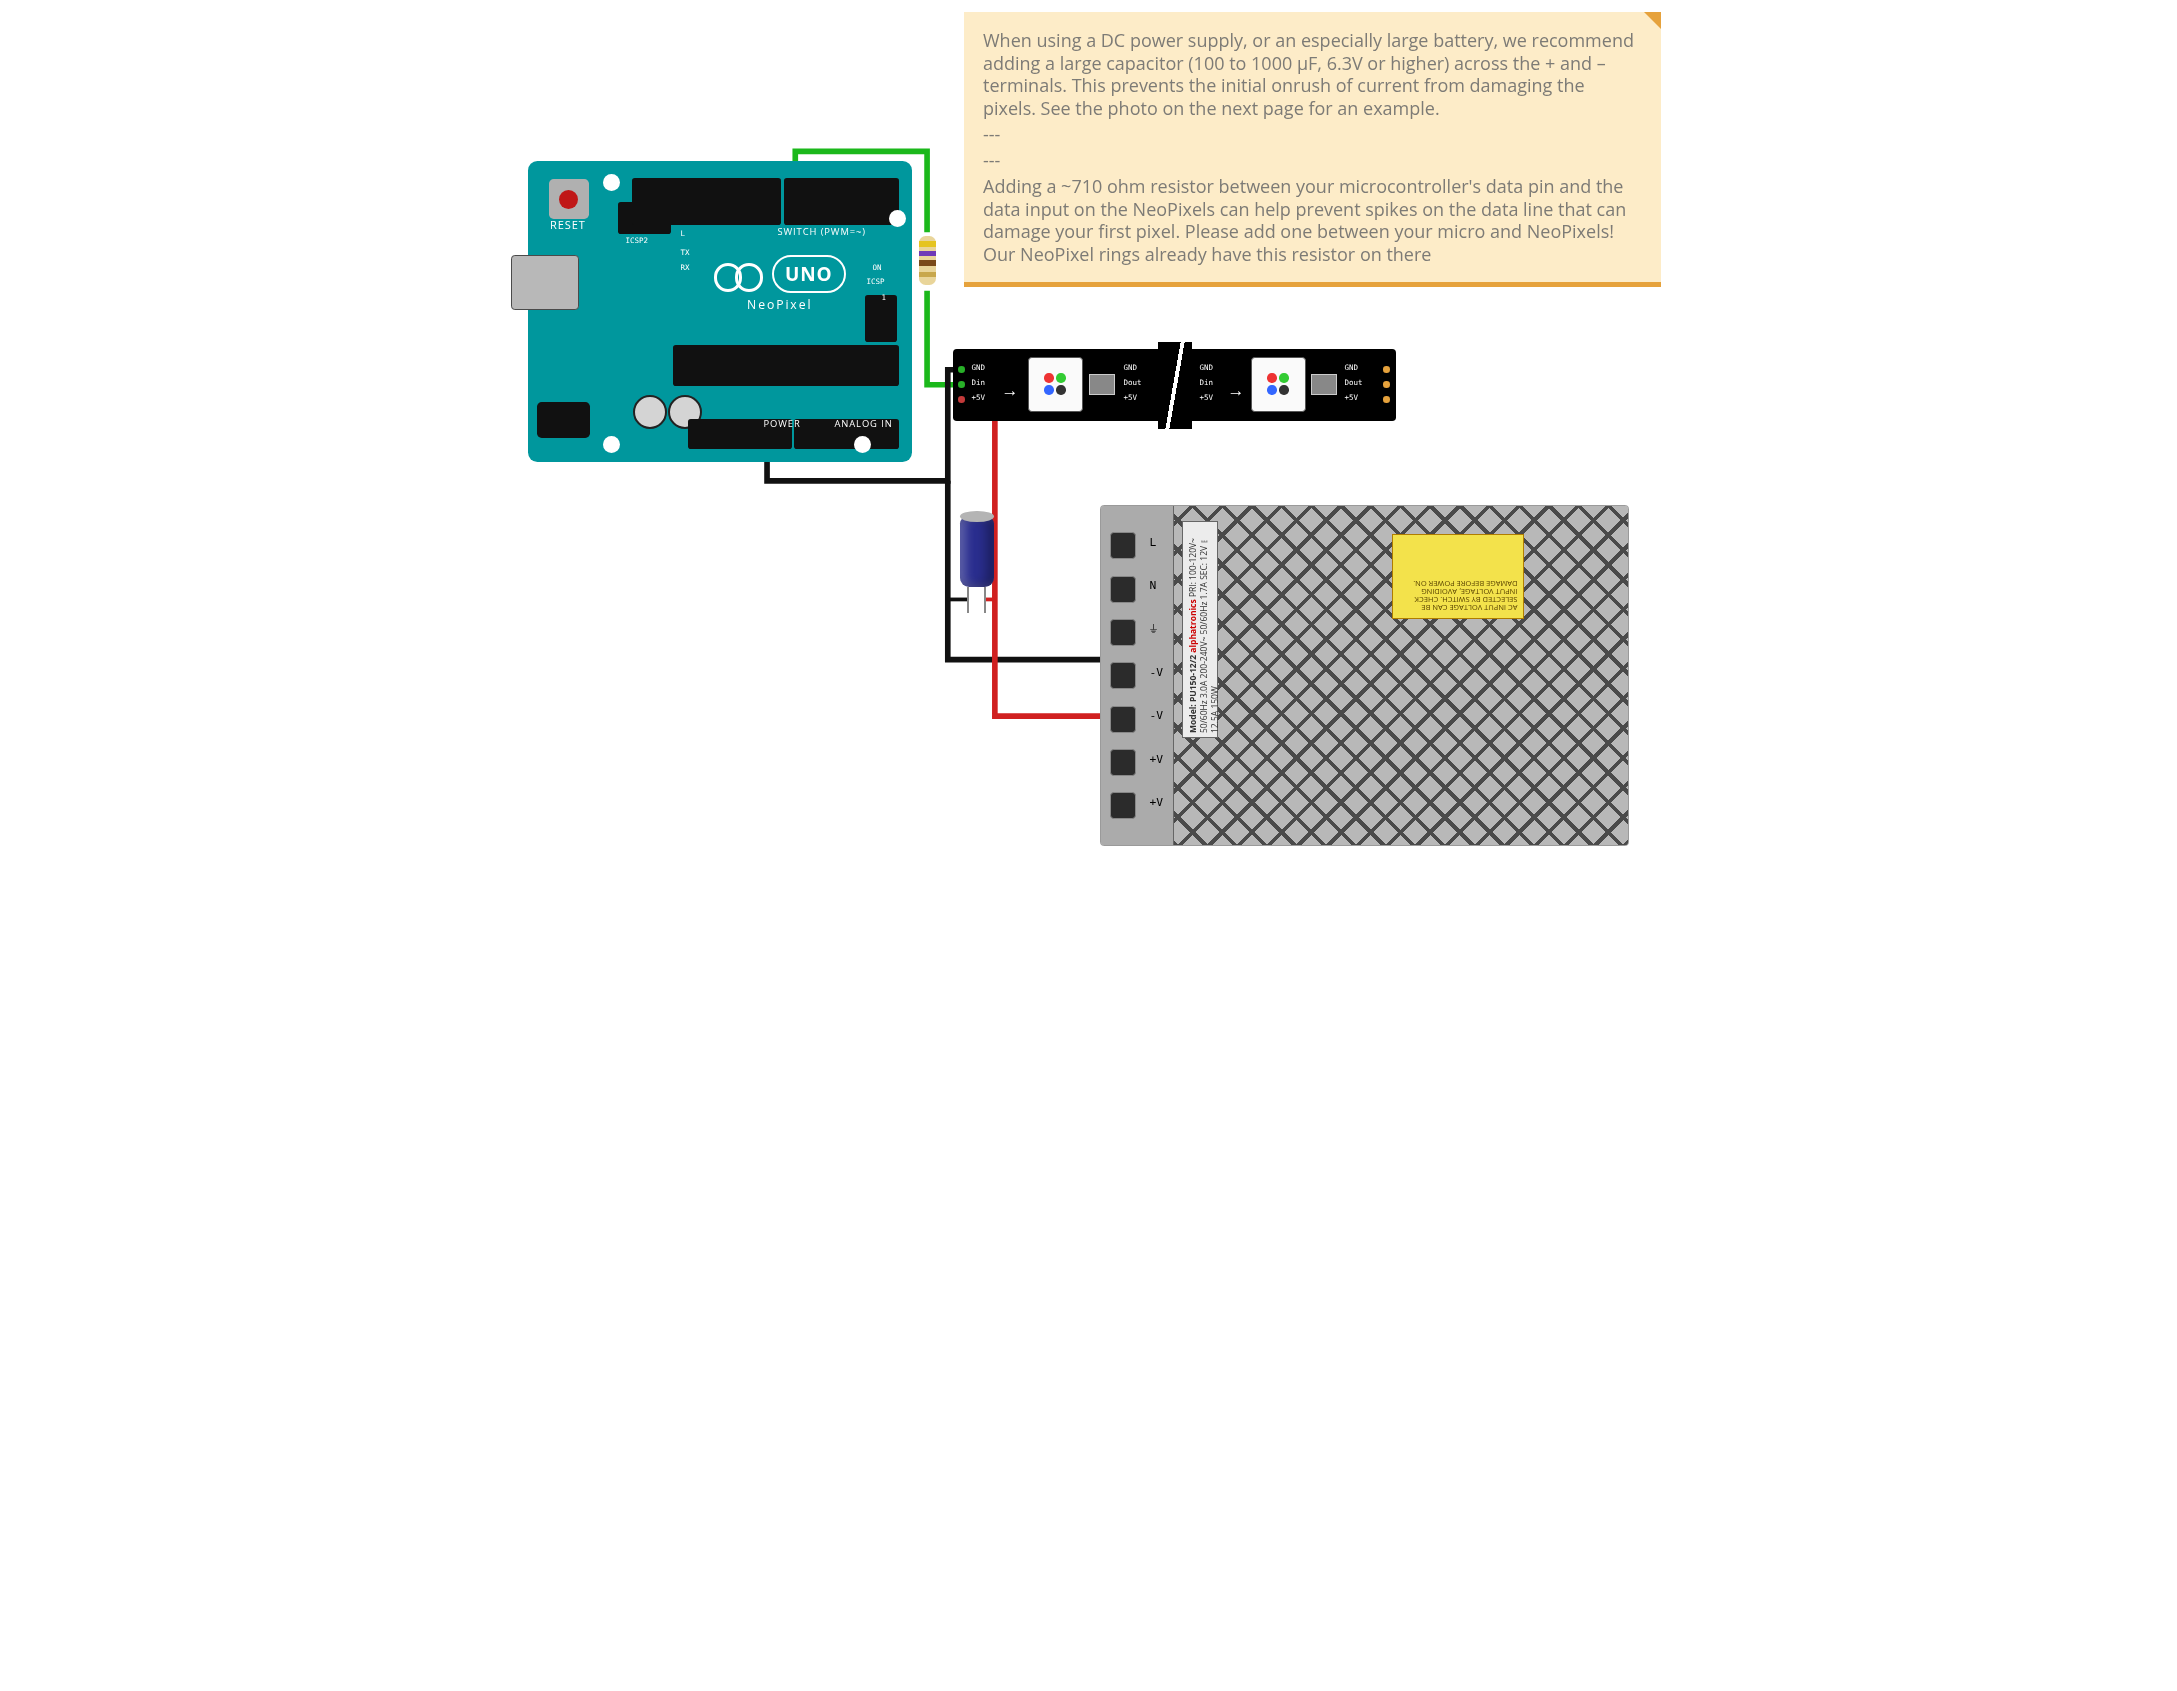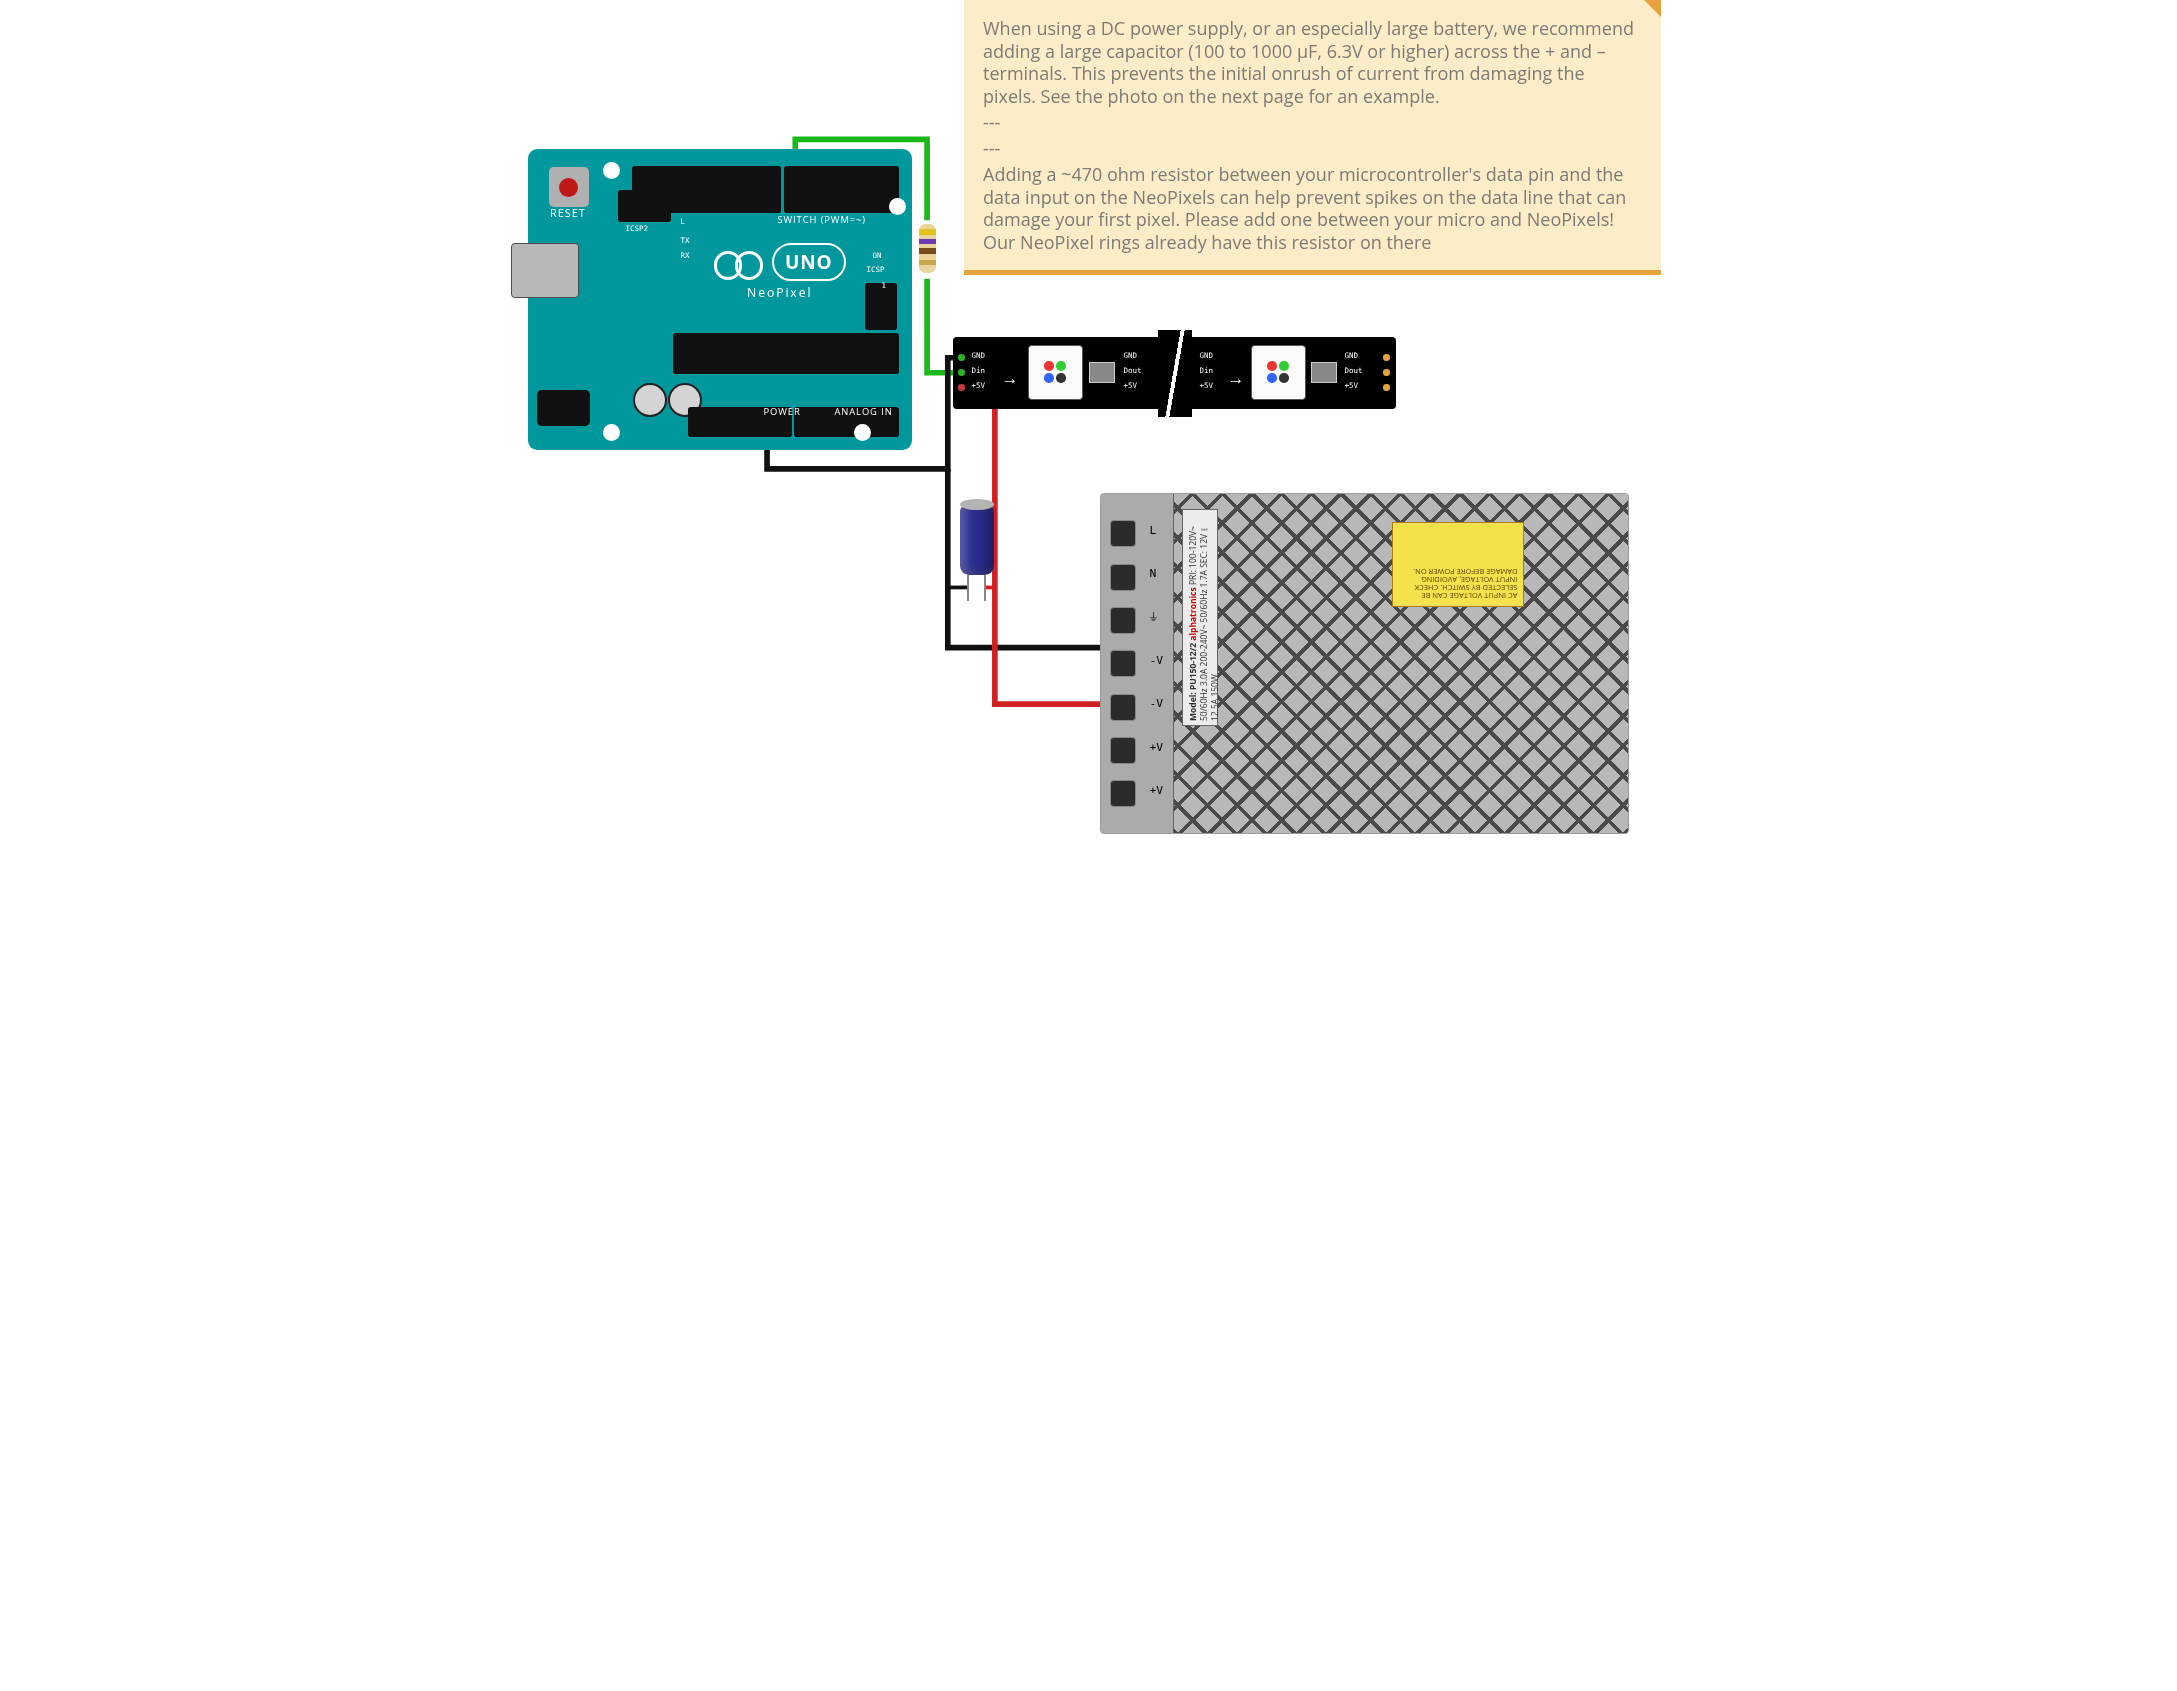--- a/index.html
+++ b/index.html
@@ -1,16 +1,16 @@
 <!DOCTYPE html>
 <html style="font-size:15px"><head>
 <meta charset="utf-8">
 <style>
   html,body{margin:0;padding:0;background:#fff;font-family:"Open Sans","Helvetica Neue",Arial,sans-serif;}
-  #stage{position:relative;width:1160px;height:932px;margin:0 auto;}
+  #stage{position:relative;width:1160px;height:932px;margin:12px auto;}
   
   .note{
     position:absolute;right:7.5px;top:0;width:697px;
     background:#FDECC8;color:#7D7B76;font-size:18px;line-height:1.25;
     padding:17px 19px 17px 19px;box-sizing:border-box;
     border-bottom:5.6px solid #E6A23C;
   }
   .note .sep{margin:3.8px 0;color:#7D7B76;}
   .note::after{
     content:"";position:absolute;top:0;right:0;width:0;height:0;
@@ -83,21 +83,21 @@
 </style>
 </head>
 <body>
 
 <div id="stage">
 
   <div class="note">
     <div>When using a DC power supply, or an especially large battery, we recommend adding a large capacitor (100 to 1000 µF, 6.3V or higher) across the + and – terminals. This prevents the initial onrush of current from damaging the pixels. See the photo on the next page for an example.</div>
     <div class="sep">---</div>
     <div class="sep">---</div>
-    <div>Adding a ~470 ohm resistor between your microcontroller's data pin and the data input on the NeoPixels can help prevent spikes on the data line that can damage your first pixel. Please add one between your micro and NeoPixels! Our NeoPixel rings already have this resistor on there</div>
+    <div>Adding a ~710 ohm resistor between your microcontroller's data pin and the data input on the NeoPixels can help prevent spikes on the data line that can damage your first pixel. Please add one between your micro and NeoPixels! Our NeoPixel rings already have this resistor on there</div>
   </div>
 
   <svg class="wiring" width="1160" height="932" viewBox="0 0 1232 990">
 
     <path d="M304 181 L304 148 L444 148 L444 234" stroke="#1BB81B" stroke-width="6" fill="none"></path>
     <path d="M444 296 L444 396 L500 396" stroke="#1BB81B" stroke-width="6" fill="none"></path>
 
     <path d="M274 470 L274 498 L466 498 L466 380 L500 380" stroke="#111" stroke-width="6" fill="none"></path>
     <path d="M466 498 L466 688 L648 688" stroke="#111" stroke-width="6" fill="none"></path>
 

